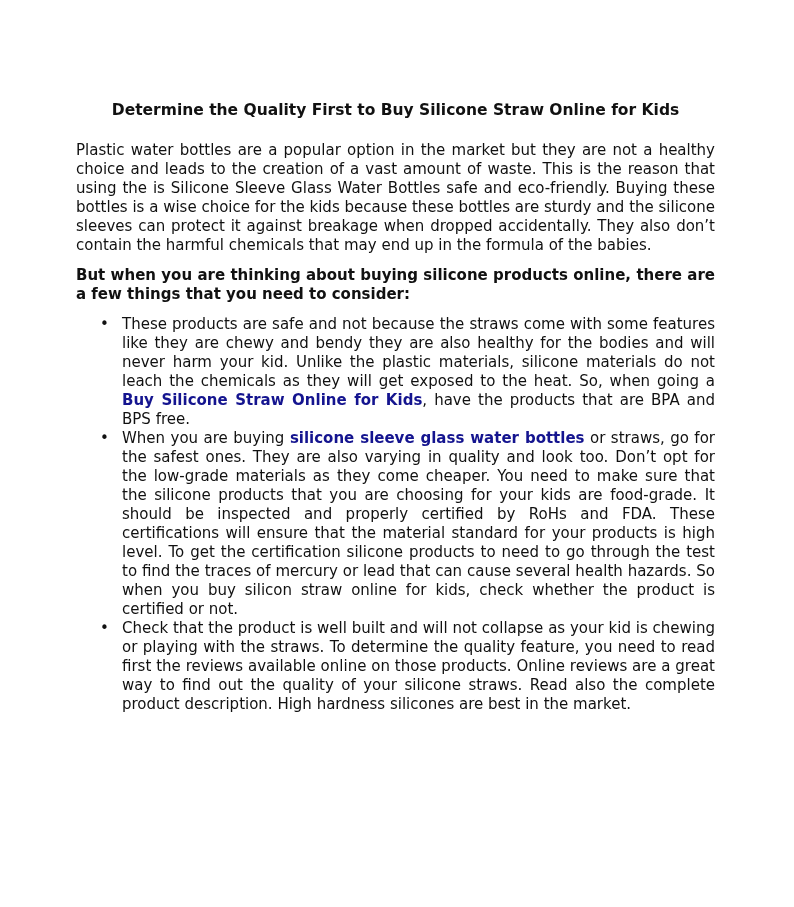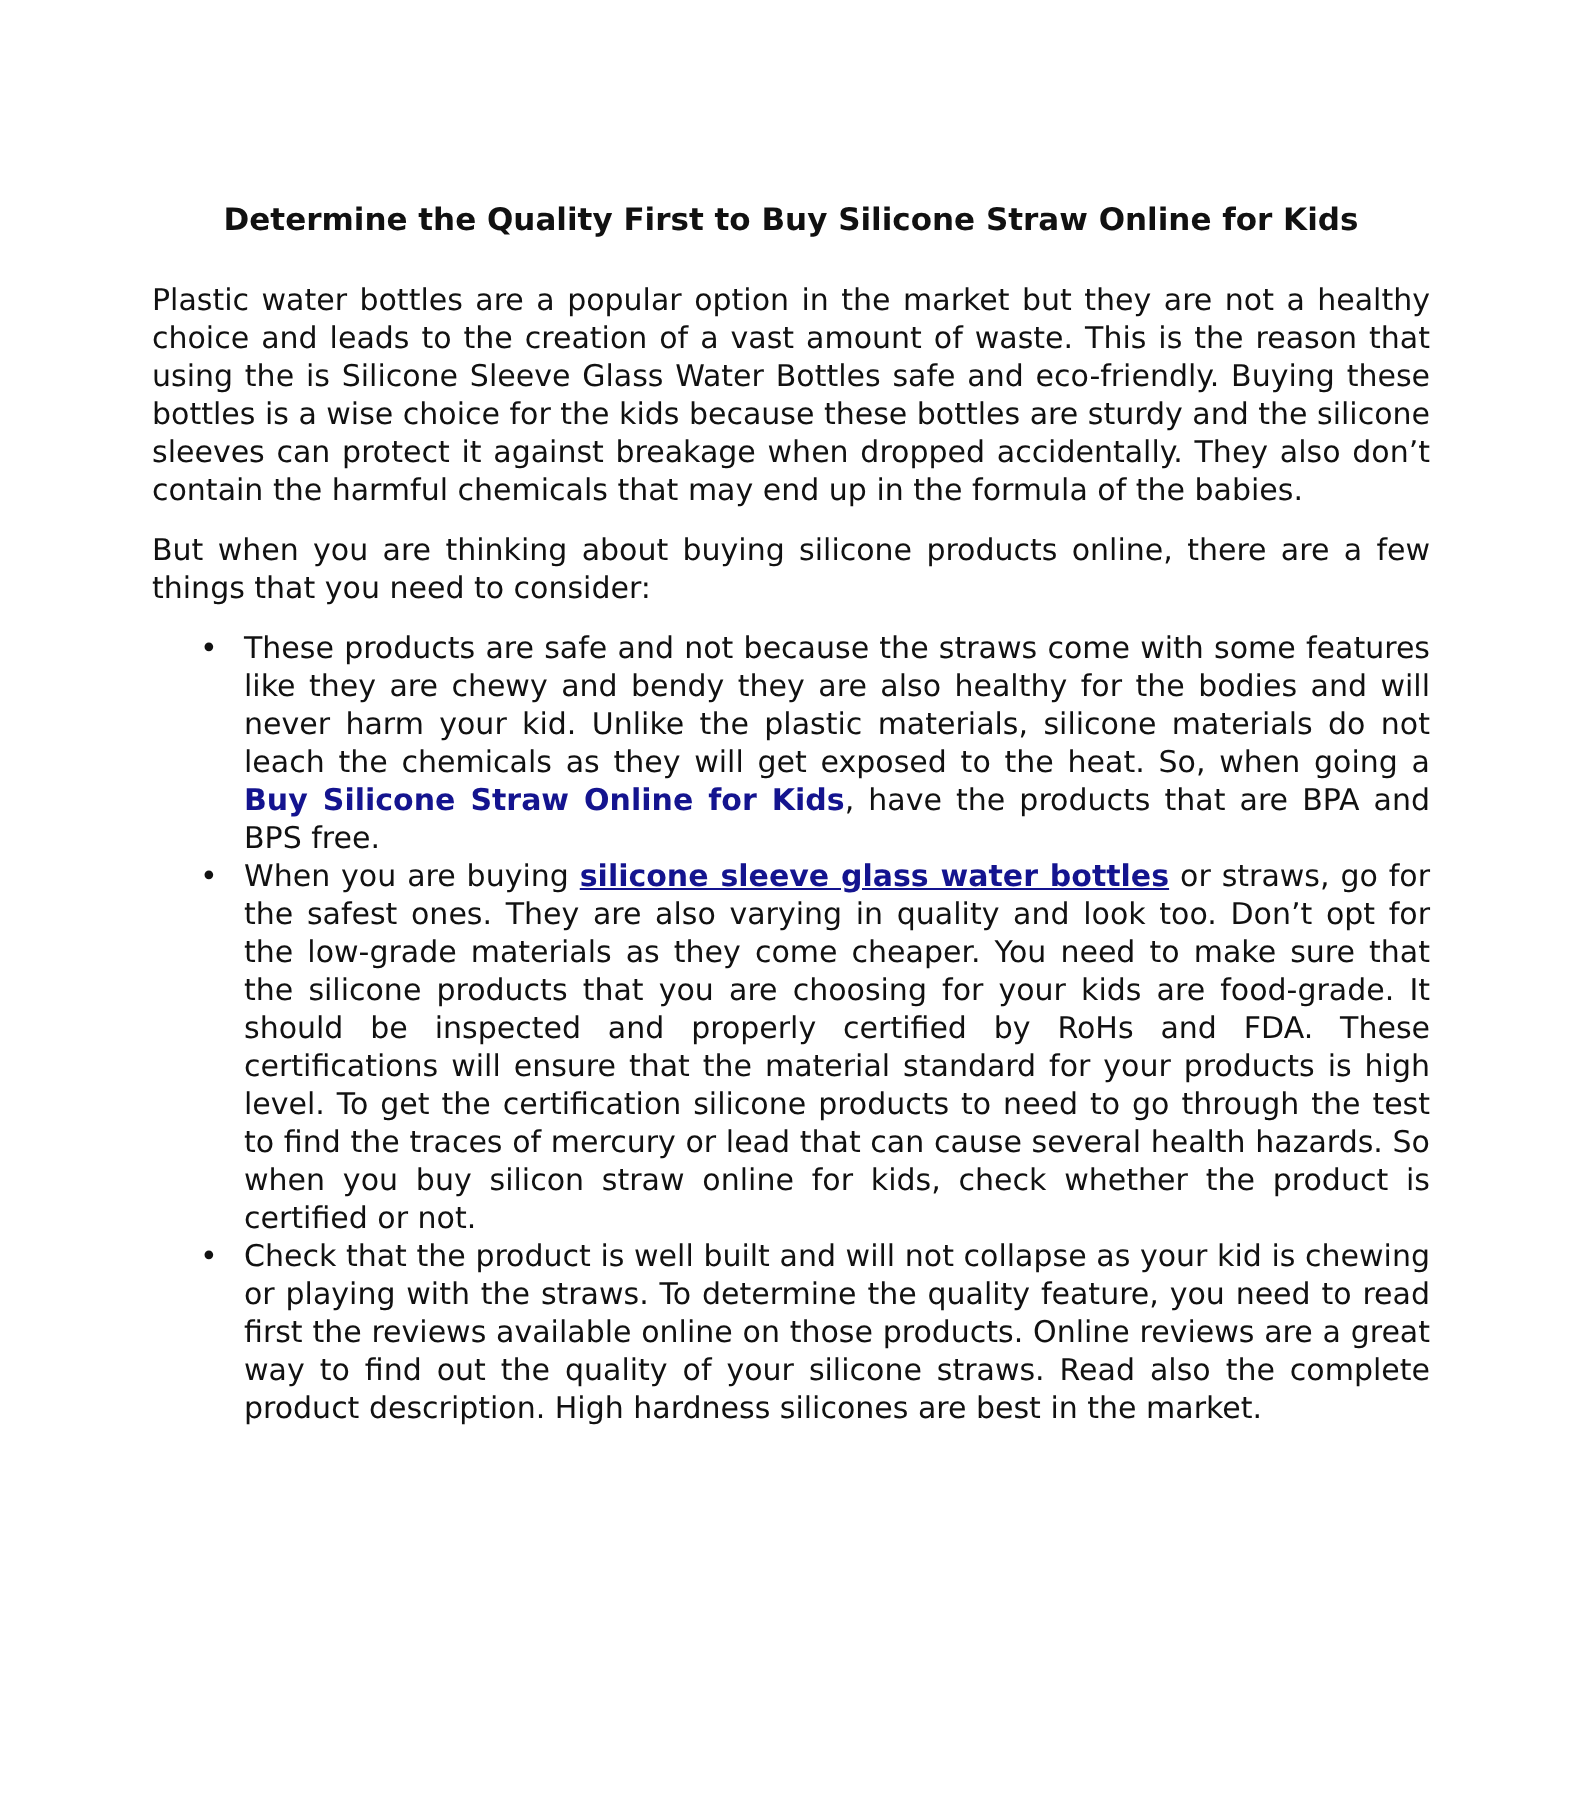--- a/index.html
+++ b/index.html
@@ -30,21 +30,21 @@
     text-align: center;
     white-space: nowrap;
     margin: 0 0 20px 0;
   }
   .para {
     font-size: 15px;
     line-height: 19px;
     text-align: justify;
     margin: 0 0 11px 0;
   }
-  .para.bold { font-weight: normal; }
+  .para.bold { font-weight: bold; }
   ul.tips {
     list-style: none;
     margin: 6px 0 12px 0;
     padding: 0;
   }
   ul.tips li {
     position: relative;
     padding-left: 46px;
     font-size: 15px;
     line-height: 19px;
@@ -54,21 +54,21 @@
     position: absolute;
     left: 24px;
     top: 0;
   }
   .inline-link {
     color: var(--link-color);
     font-weight: bold;
     text-decoration: none;
     cursor: pointer;
   }
-  .inline-link.underline { text-decoration: underline; }
+  .inline-link.underline { }
 </style>
 </head>
 <body>
 
 <div class="page">
   <h1 class="doc-title">Determine the Quality First to Buy Silicone Straw Online for Kids</h1>
 
   <p class="para">Plastic water bottles are a popular option in the market but they are not a healthy choice and leads to the creation of a vast amount of waste. This is the reason that using the is Silicone Sleeve Glass Water Bottles safe and eco-friendly. Buying these bottles is a wise choice for the kids because these bottles are sturdy and the silicone sleeves can protect it against breakage when dropped accidentally. They also don’t contain the harmful chemicals that may end up in the formula of the babies.</p>
 
   <p class="para bold">But when you are thinking about buying silicone products online, there are a few things that you need to consider:</p>

